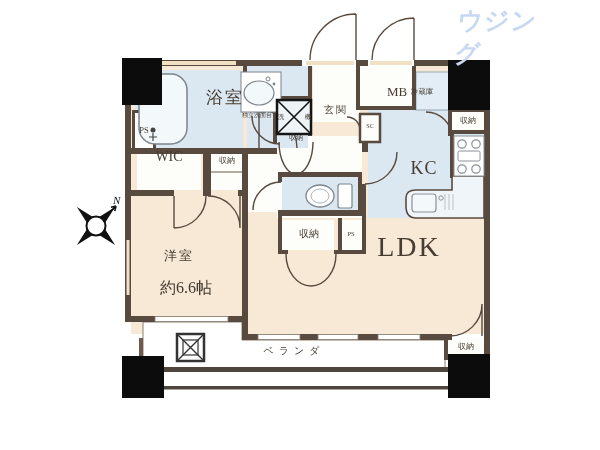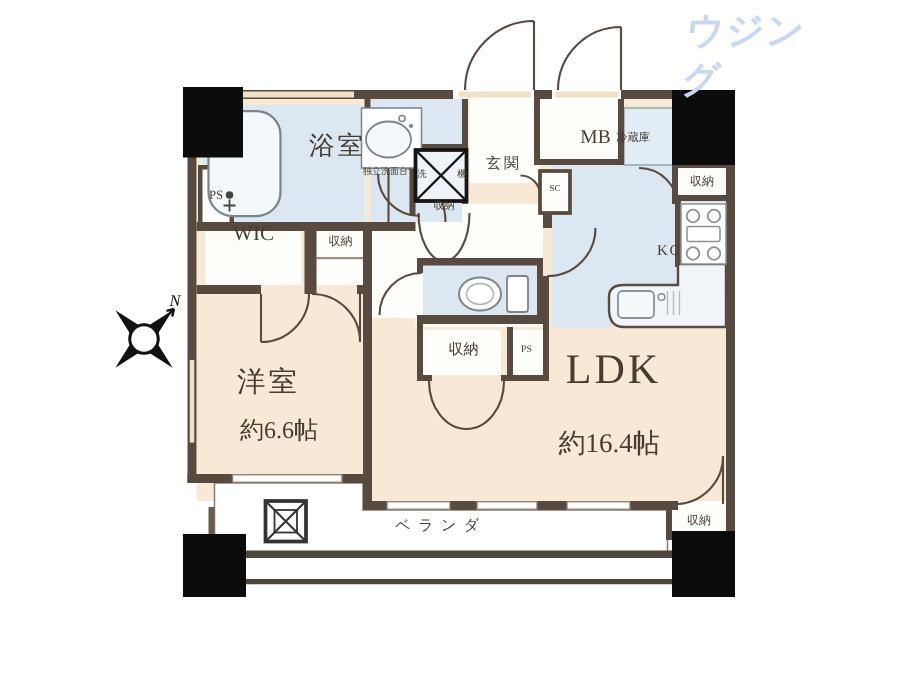--- a/index.html
+++ b/index.html
@@ -186,27 +186,26 @@
 
   <div class="lbl" style="left:225px;top:97px;font-size:17px;letter-spacing:2px">浴室</div>
   <div class="lbl" style="left:257px;top:115px;font-size:6px">独立洗面台</div>
   <div class="lbl" style="left:281px;top:117px;font-size:6.5px">洗</div>
   <div class="lbl" style="left:308px;top:117px;font-size:6.5px">機</div>
   <div class="lbl" style="left:296px;top:138px;font-size:7px">収納</div>
   <div class="lbl" style="left:336px;top:110px;font-size:10px;letter-spacing:2px">玄関</div>
   <div class="lbl" style="left:397px;top:91px;font-size:13px">MB</div>
   <div class="lbl" style="left:422px;top:92px;font-size:7.5px">冷蔵庫</div>
   <div class="lbl" style="left:370px;top:126px;font-size:6px">SC</div>
-  <div class="lbl" style="left:446px;top:168px;font-size:10px;letter-spacing:1px">KC</div>
+  <div class="lbl" style="left:424px;top:168px;font-size:18px;letter-spacing:1px">KC</div>
   <div class="lbl" style="left:468px;top:121px;font-size:8px">収納</div>
   <div class="lbl" style="left:144px;top:130px;font-size:8.5px">PS</div>
   <div class="lbl" style="left:169px;top:157px;font-size:14px">WIC</div>
   <div class="lbl" style="left:227px;top:161px;font-size:8px">収納</div>
   <div class="lbl" style="left:309px;top:234px;font-size:10px">収納</div>
   <div class="lbl" style="left:351px;top:234px;font-size:6.5px">PS</div>
-  <div class="lbl" style="left:179px;top:255px;font-size:19px;letter-spacing:2px">洋室</div>
+  <div class="lbl" style="left:179px;top:255px;font-size:13px;letter-spacing:2px">洋室</div>
   <div class="lbl" style="left:186px;top:288px;font-size:16px">約6.6帖</div>
   <div class="lbl" style="left:409px;top:247px;font-size:28px;letter-spacing:2px">LDK</div>
-  <div class="lbl" style="left:406px;top:295px;font-size:18px">約16.4帖</div>
   <div class="lbl" style="left:466px;top:347px;font-size:8px">収納</div>
   <div class="lbl" style="left:294px;top:351px;font-size:10px;letter-spacing:5px">ベランダ</div>
 
 </div>
 
 </body></html>

